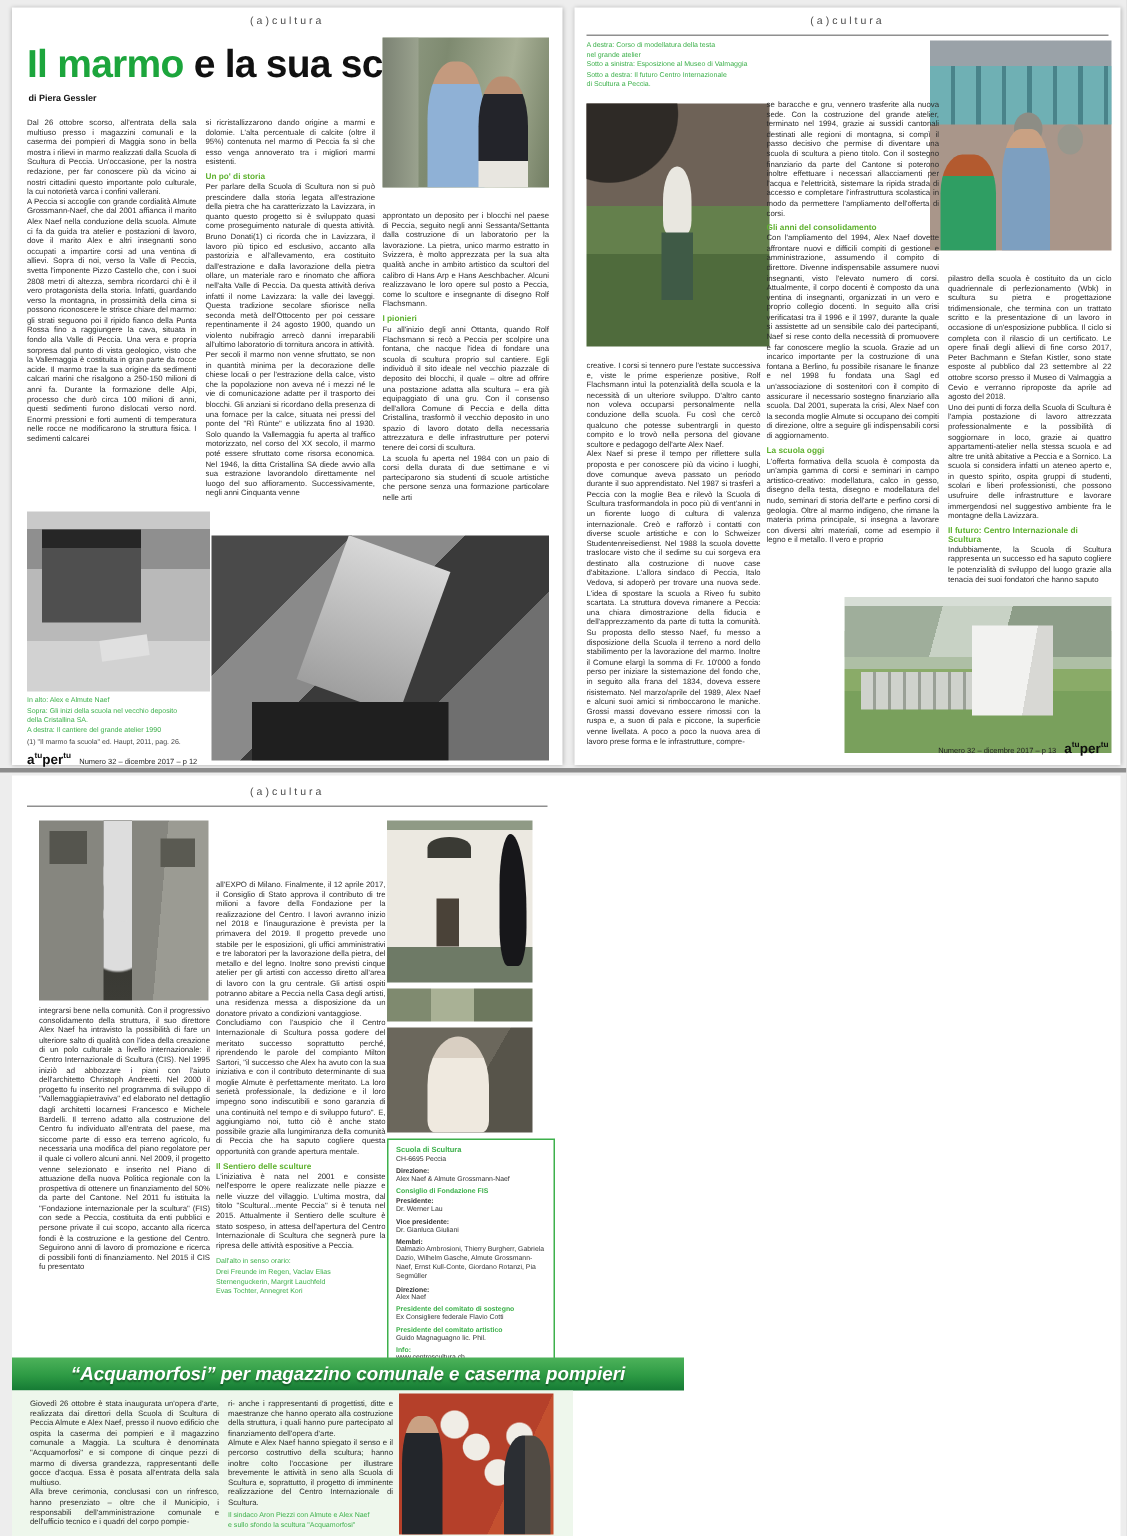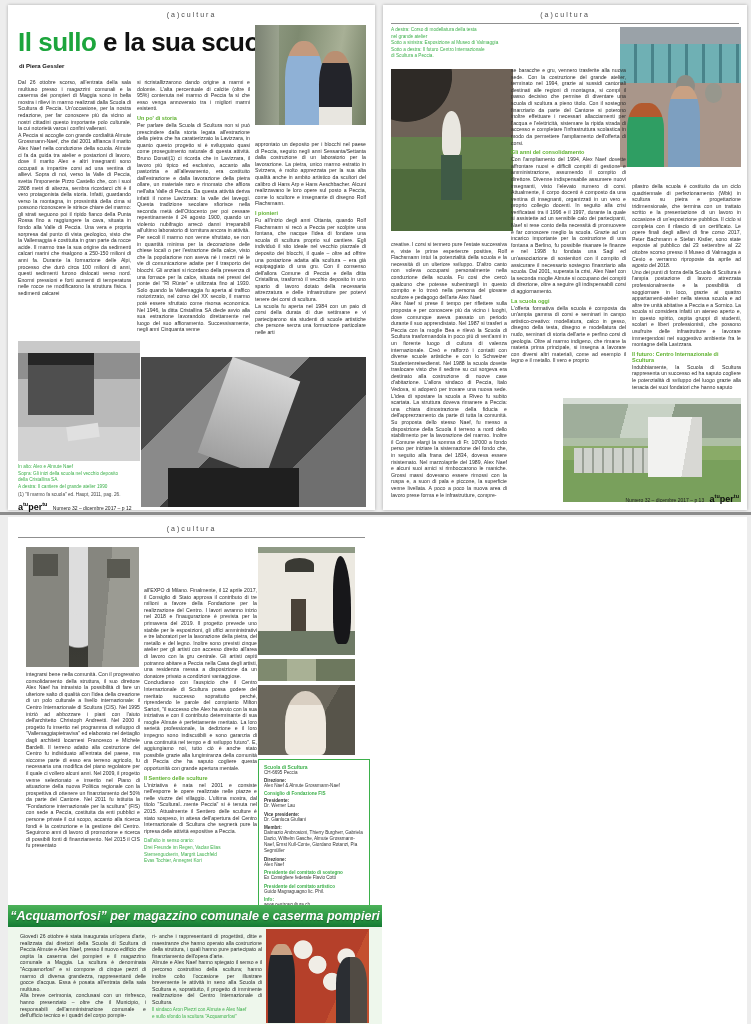--- a/index.html
+++ b/index.html
@@ -31,21 +31,21 @@
   .banner-title{font-size:12.5px;font-weight:bold;font-style:italic;color:#fff;text-shadow:0 1px 1px rgba(0,0,0,.3);white-space:nowrap;}
   .banner-body{position:absolute;background:#eef7ec;}
 </style>
 </head>
 <body>
 
 <div id="canvas">
 
   <div class="page" style="left:8px;top:5px;width:367px;height:505px;">
     <div class="hdr" style="top:6px;">(a)cultura</div>
-    <div class="title" style="left:10px;top:22px;"><span class="accent">Il sullo</span><span> e la sua scuola</span></div>
+    <div class="title" style="left:10px;top:22px;"><span class="accent">Il marmo</span><span> e la sua scuola</span></div>
     <div class="byline" style="left:11px;top:58px;">di Piera Gessler</div>
 
     <div class="ph" style="left:247px;top:20px;width:111px;height:100px;background:linear-gradient(100deg,#96a089 0%,#7e8a70 35%,#a8b096 70%,#717d62 100%);">
       <div class="fg" style="left:0;top:0;width:22%;height:100%;background:linear-gradient(90deg,#7b8273,#9aa28e);"></div>
       <div class="fg" style="left:27%;top:16%;width:34%;height:84%;background:linear-gradient(180deg,#c49a7e 0 18%,#8fb1d6 18% 100%);border-radius:45% 45% 0 0;"></div>
       <div class="fg" style="left:58%;top:26%;width:29%;height:74%;background:linear-gradient(180deg,#b98f72 0 16%,#23242a 16% 76%,#e8e6e0 76% 100%);border-radius:45% 45% 0 0;"></div>
     </div>
 
     <div class="colwrap" style="left:10px;top:74px;width:113px;height:258px;">
       <div class="txt">Dal 26 ottobre scorso, all'entrata della sala multiuso presso i magazzini comunali e la caserma dei pompieri di Maggia sono in bella mostra i rilievi in marmo realizzati dalla Scuola di Scultura di Peccia. Un'occasione, per la nostra redazione, per far conoscere più da vicino ai nostri cittadini questo importante polo culturale, la cui notorietà varca i confini vallerani.
@@ -197,21 +197,21 @@
       <div class="g">Info:</div>
       <div class="v">www.centroscultura.ch
 info@fondazionescultura.ch
 www.scultura.ch</div>
     </div>
 
     <div class="colwrap" style="left:18px;top:154px;width:114px;height:232px;">
       <div class="txt">integrarsi bene nella comunità. Con il progressivo consolidamento della struttura, il suo direttore Alex Naef ha intravisto la possibilità di fare un ulteriore salto di qualità con l'idea della creazione di un polo culturale a livello internazionale: il Centro Internazionale di Scultura (CIS). Nel 1995 iniziò ad abbozzare i piani con l'aiuto dell'architetto Christoph Andreetti. Nel 2000 il progetto fu inserito nel programma di sviluppo di "Vallemaggiapietraviva" ed elaborato nel dettaglio dagli architetti locarnesi Francesco e Michele Bardelli. Il terreno adatto alla costruzione del Centro fu individuato all'entrata del paese, ma siccome parte di esso era terreno agricolo, fu necessaria una modifica del piano regolatore per il quale ci vollero alcuni anni. Nel 2009, il progetto venne selezionato e inserito nel Piano di attuazione della nuova Politica regionale con la prospettiva di ottenere un finanziamento del 50% da parte del Cantone. Nel 2011 fu istituita la "Fondazione internazionale per la scultura" (FIS) con sede a Peccia, costituita da enti pubblici e persone private il cui scopo, accanto alla ricerca fondi è la costruzione e la gestione del Centro. Seguirono anni di lavoro di promozione e ricerca di possibili fonti di finanziamento. Nel 2015 il CIS fu presentato</div>
     </div>
 
-    <div class="banner" style="left:0;top:388px;width:374px;height:22px;">
+    <div class="banner" style="left:0;top:388px;width:448px;height:22px;">
       <div class="banner-title">“Acquamorfosi” per magazzino comunale e caserma pompieri</div>
     </div>
     <div class="banner-body" style="left:0;top:410px;width:374px;height:97px;">
       <div class="colwrap" style="left:12px;top:6px;width:126px;height:88px;">
         <div class="txt">Giovedì 26 ottobre è stata inaugurata un'opera d'arte, realizzata dai direttori della Scuola di Scultura di Peccia Almute e Alex Naef, presso il nuovo edificio che ospita la caserma dei pompieri e il magazzino comunale a Maggia. La scultura è denominata "Acquamorfosi" e si compone di cinque pezzi di marmo di diversa grandezza, rappresentanti delle gocce d'acqua. Essa è posata all'entrata della sala multiuso.
 Alla breve cerimonia, conclusasi con un rinfresco, hanno presenziato – oltre che il Municipio, i responsabili dell'amministrazione comunale e dell'ufficio tecnico e i quadri del corpo pompie-</div>
       </div>
       <div class="colwrap" style="left:144px;top:6px;width:110px;height:72px;">
         <div class="txt">ri- anche i rappresentanti di progettisti, ditte e maestranze che hanno operato alla costruzione della struttura, i quali hanno pure partecipato al finanziamento dell'opera d'arte.
 Almute e Alex Naef hanno spiegato il senso e il percorso costruttivo della scultura; hanno inoltre colto l'occasione per illustrare brevemente le attività in seno alla Scuola di Scultura e, soprattutto, il progetto di imminente realizzazione del Centro Internazionale di Scultura.</div>

